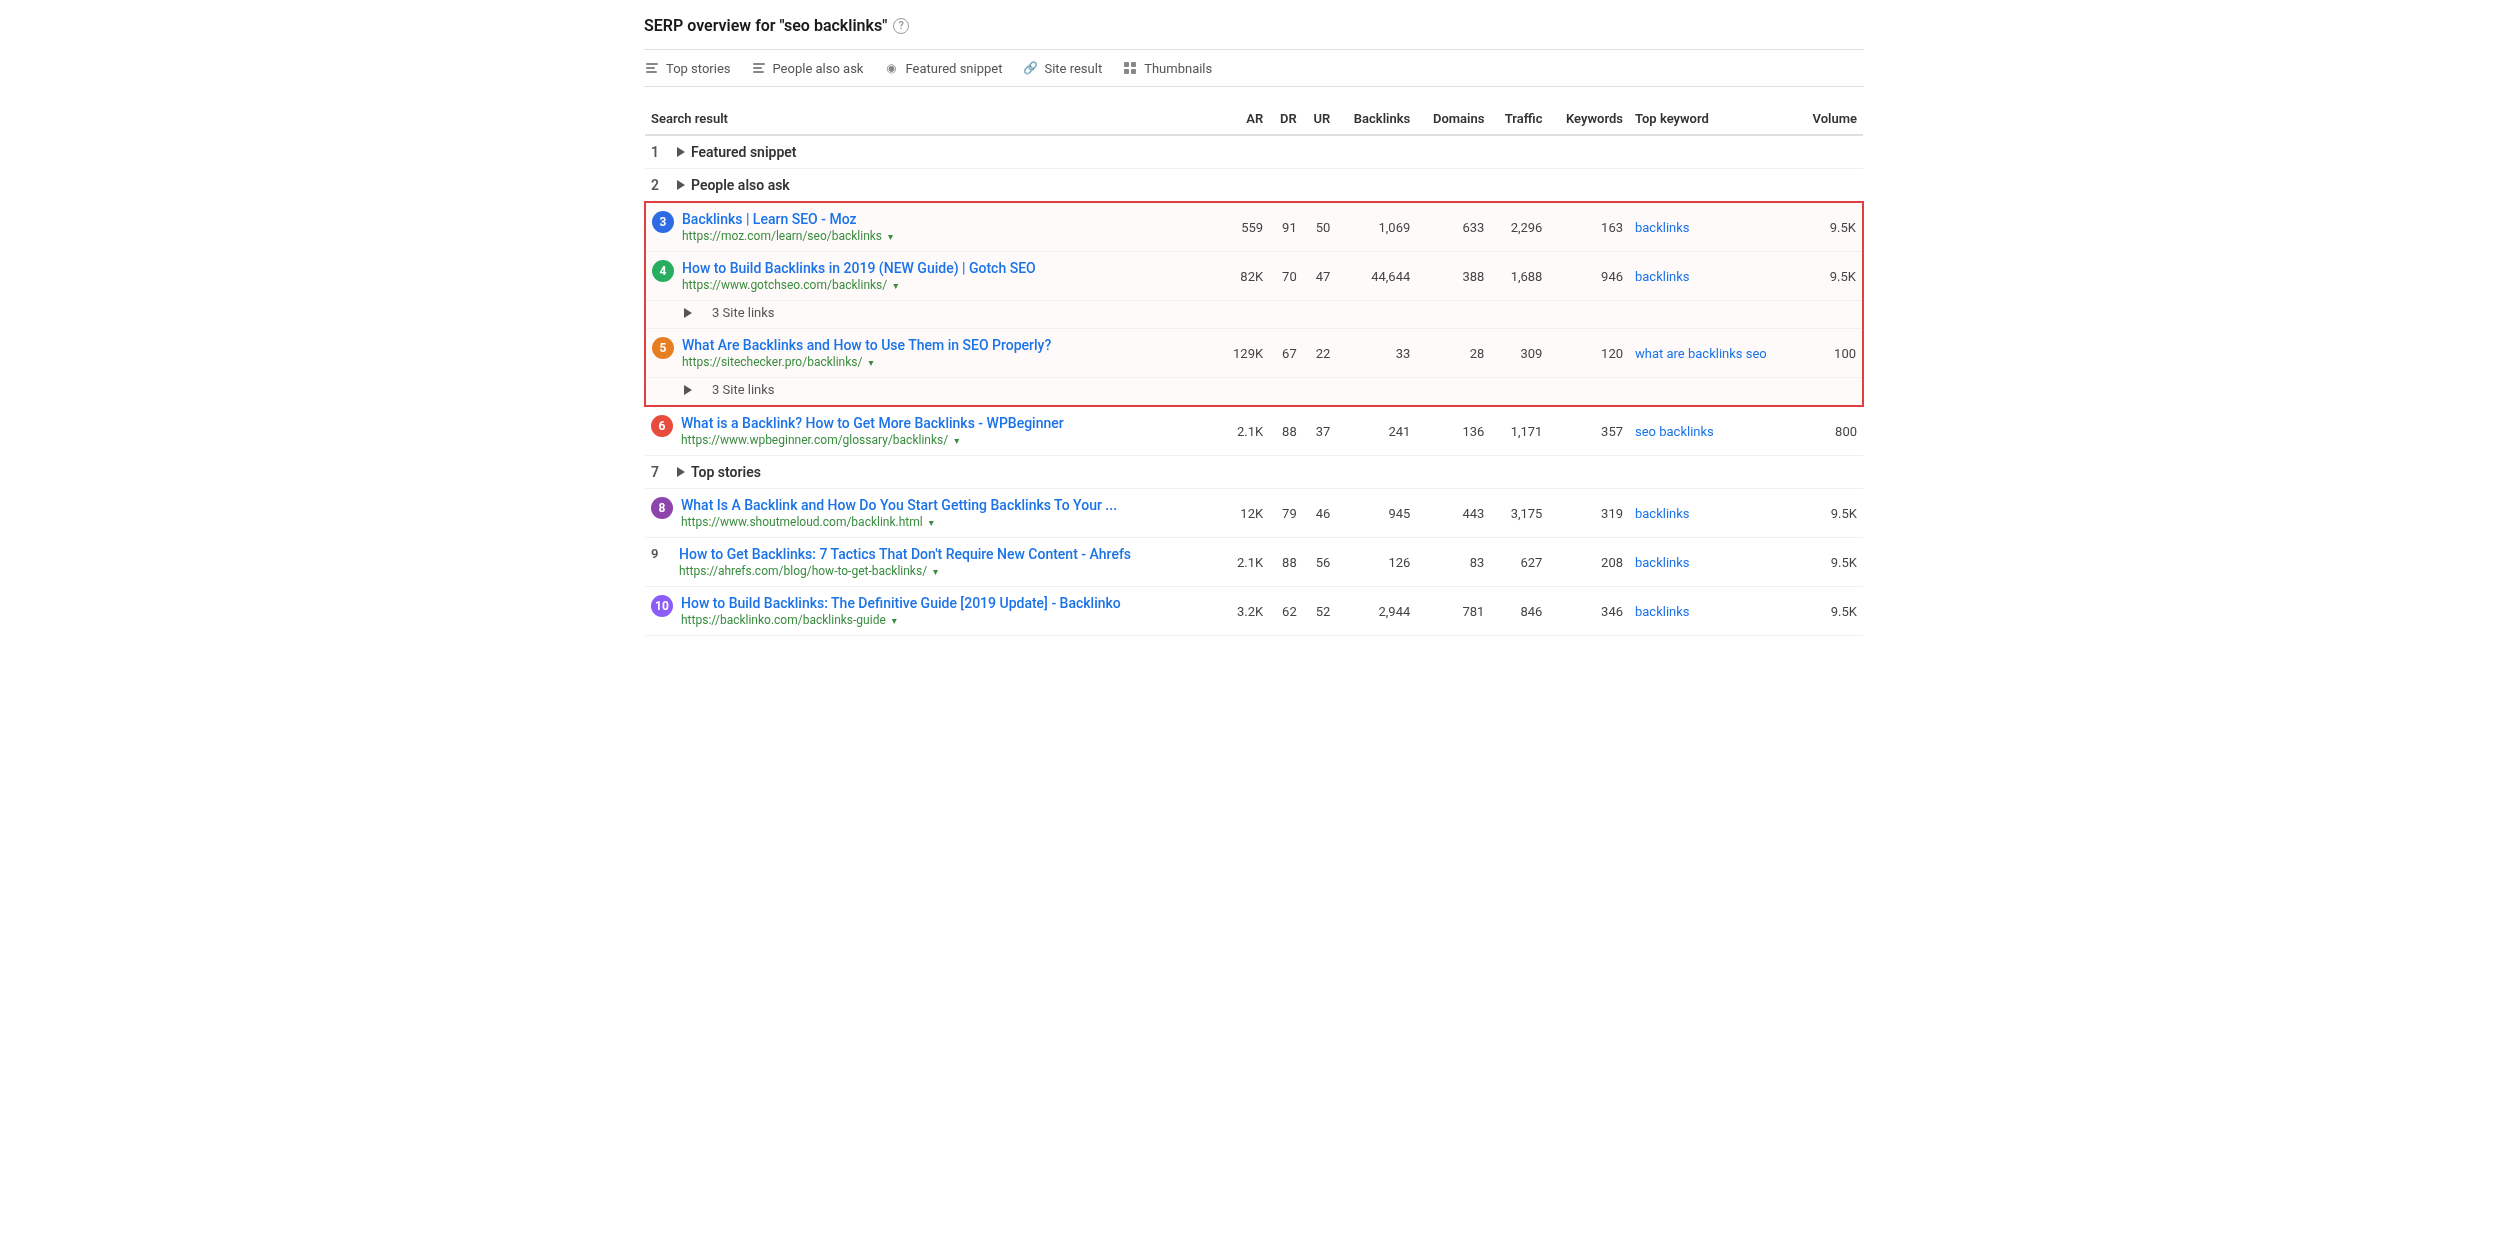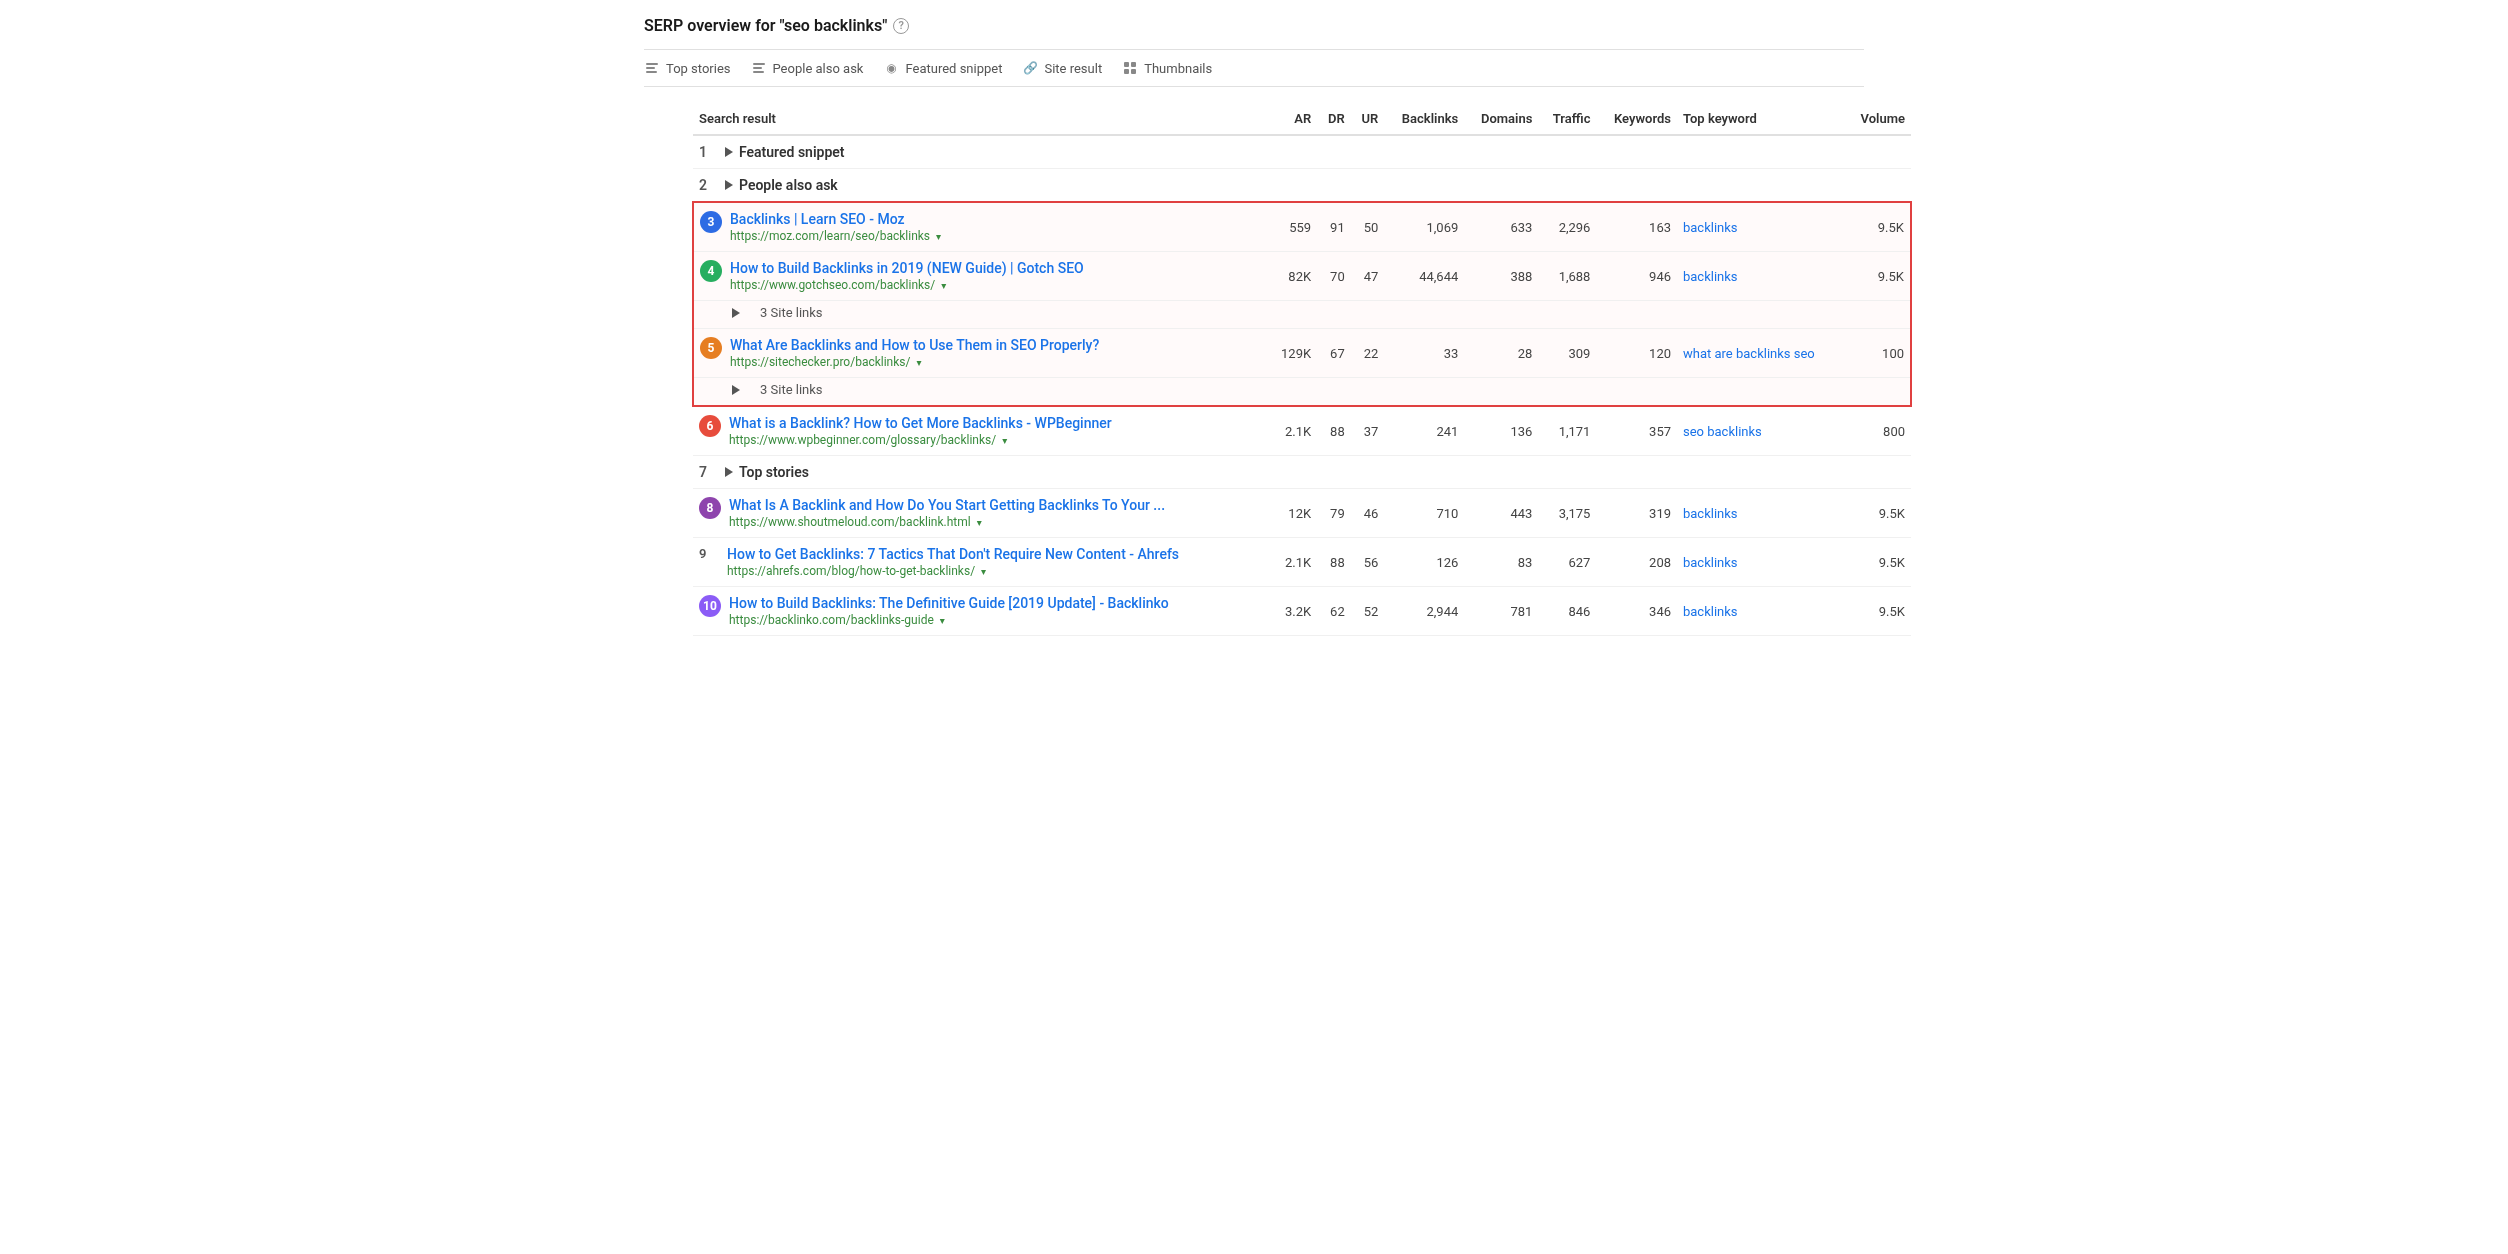--- a/index.html
+++ b/index.html
@@ -61,21 +61,20 @@
       justify-content: center;
       color: #888;
       font-size: 12px;
     }
     .table-container {
       width: 100%;
     }
     table {
       width: 100%;
       border-collapse: collapse;
-      margin-left: 48px;
     }
     thead tr {
       border-bottom: 2px solid #e0e0e0;
     }
     thead th {
       font-size: 13px;
       font-weight: 600;
       color: #333;
       padding: 8px 6px;
       text-align: left;
@@ -397,21 +396,21 @@
             <div class="result-url">
               <span>https://www.shoutmeloud.com/backlink.html</span>
               <span class="dropdown-arrow">▾</span>
             </div>
           </div>
         </div>
       </td>
       <td class="num-col">12K</td>
       <td class="num-col">79</td>
       <td class="num-col">46</td>
-      <td class="num-col num-link">710</td>
+      <td class="num-col num-link">945</td>
       <td class="num-col num-link">443</td>
       <td class="num-col">3,175</td>
       <td class="num-col num-link">319</td>
       <td><span class="top-keyword-link">backlinks</span></td>
       <td class="num-col">9.5K</td>
     </tr>
           <tr>
       <td class="search-result-col">
         <div style="display:flex;align-items:flex-start;gap:8px;">
           <span class="row-num">9</span>

